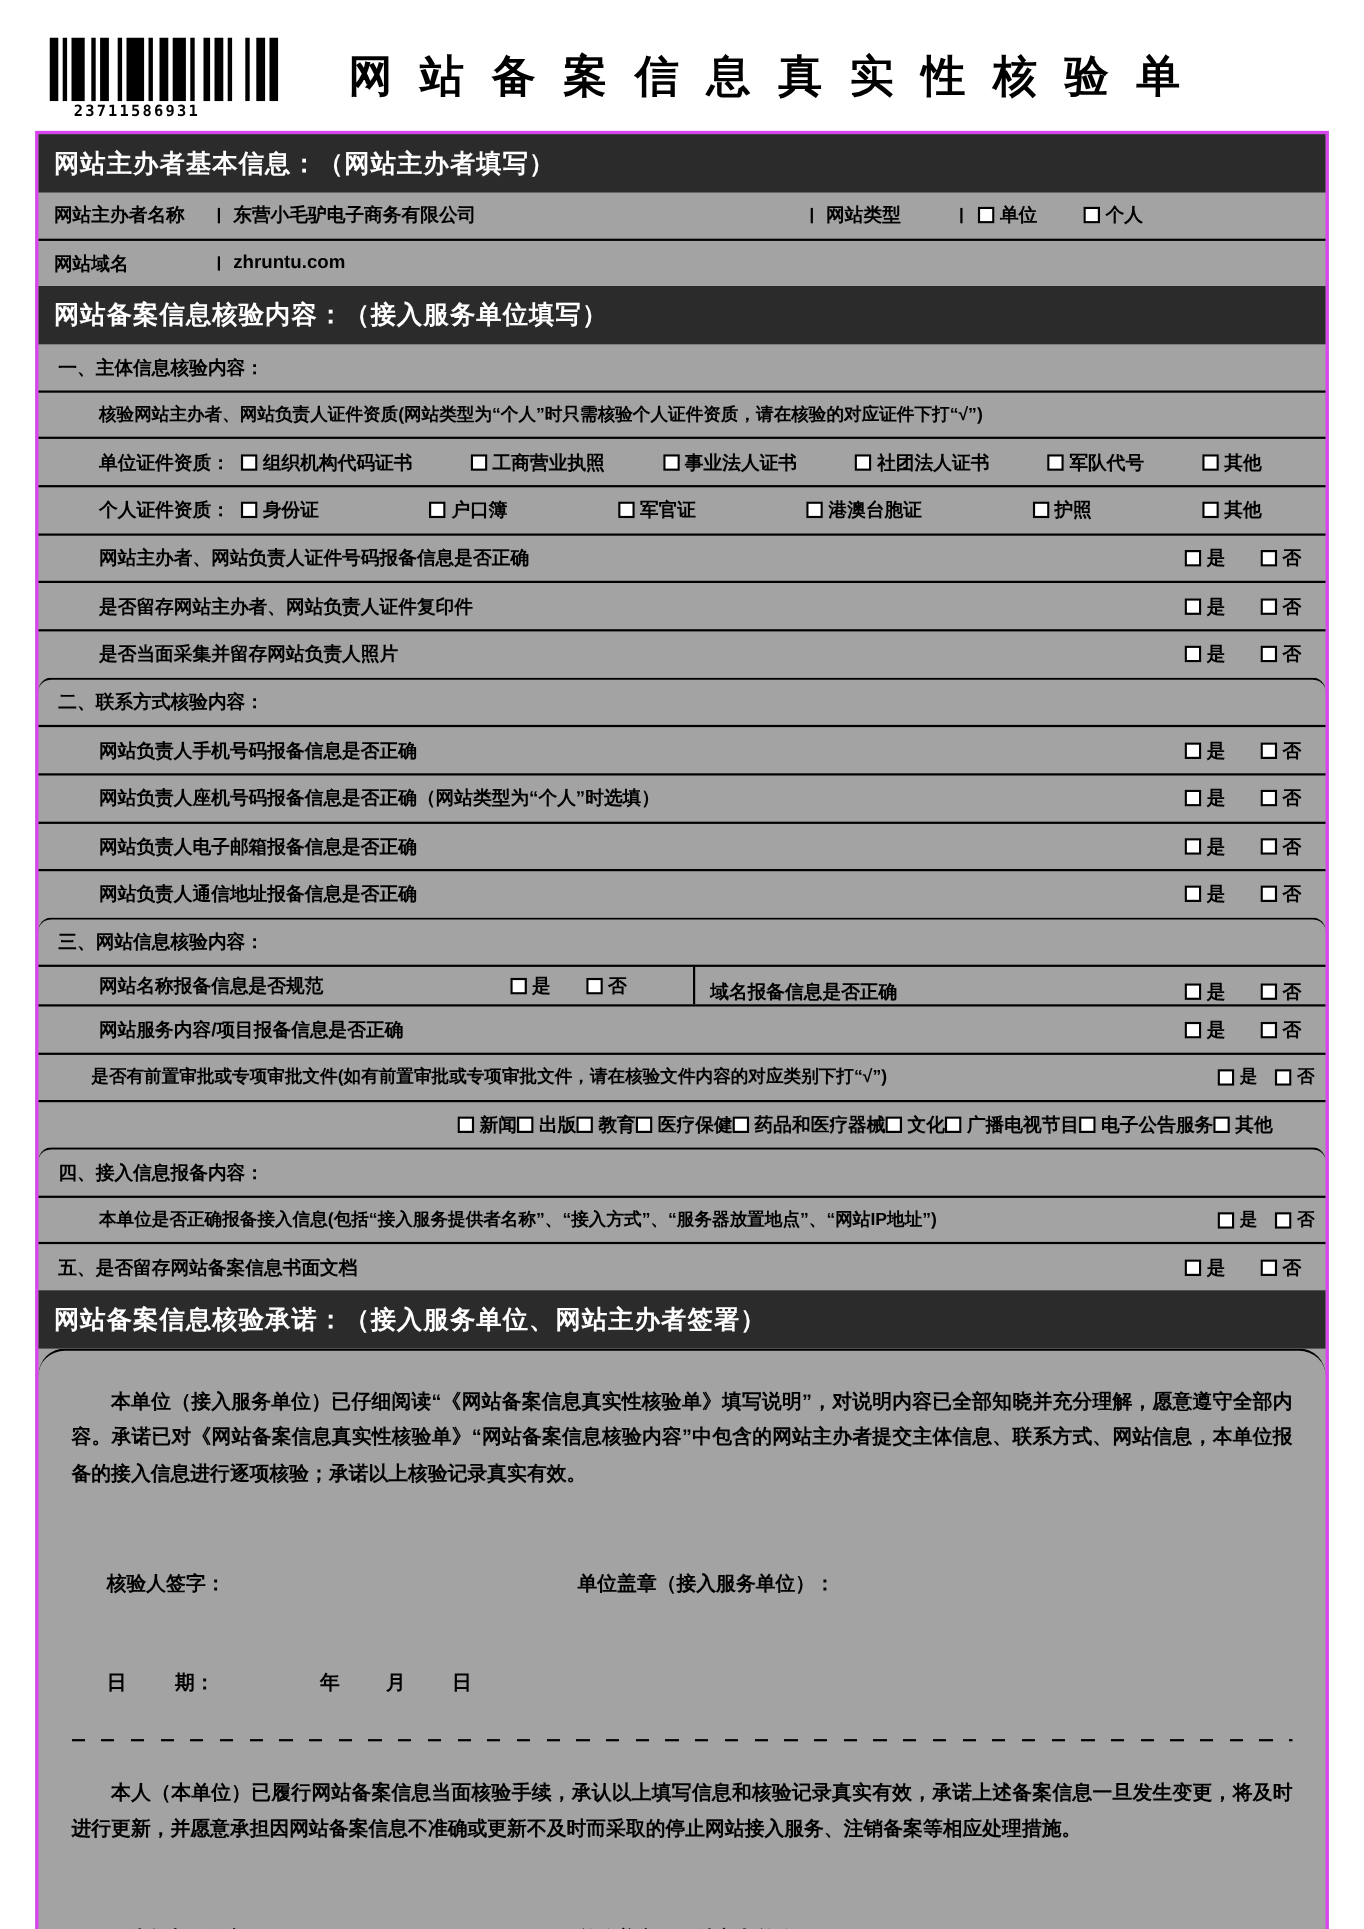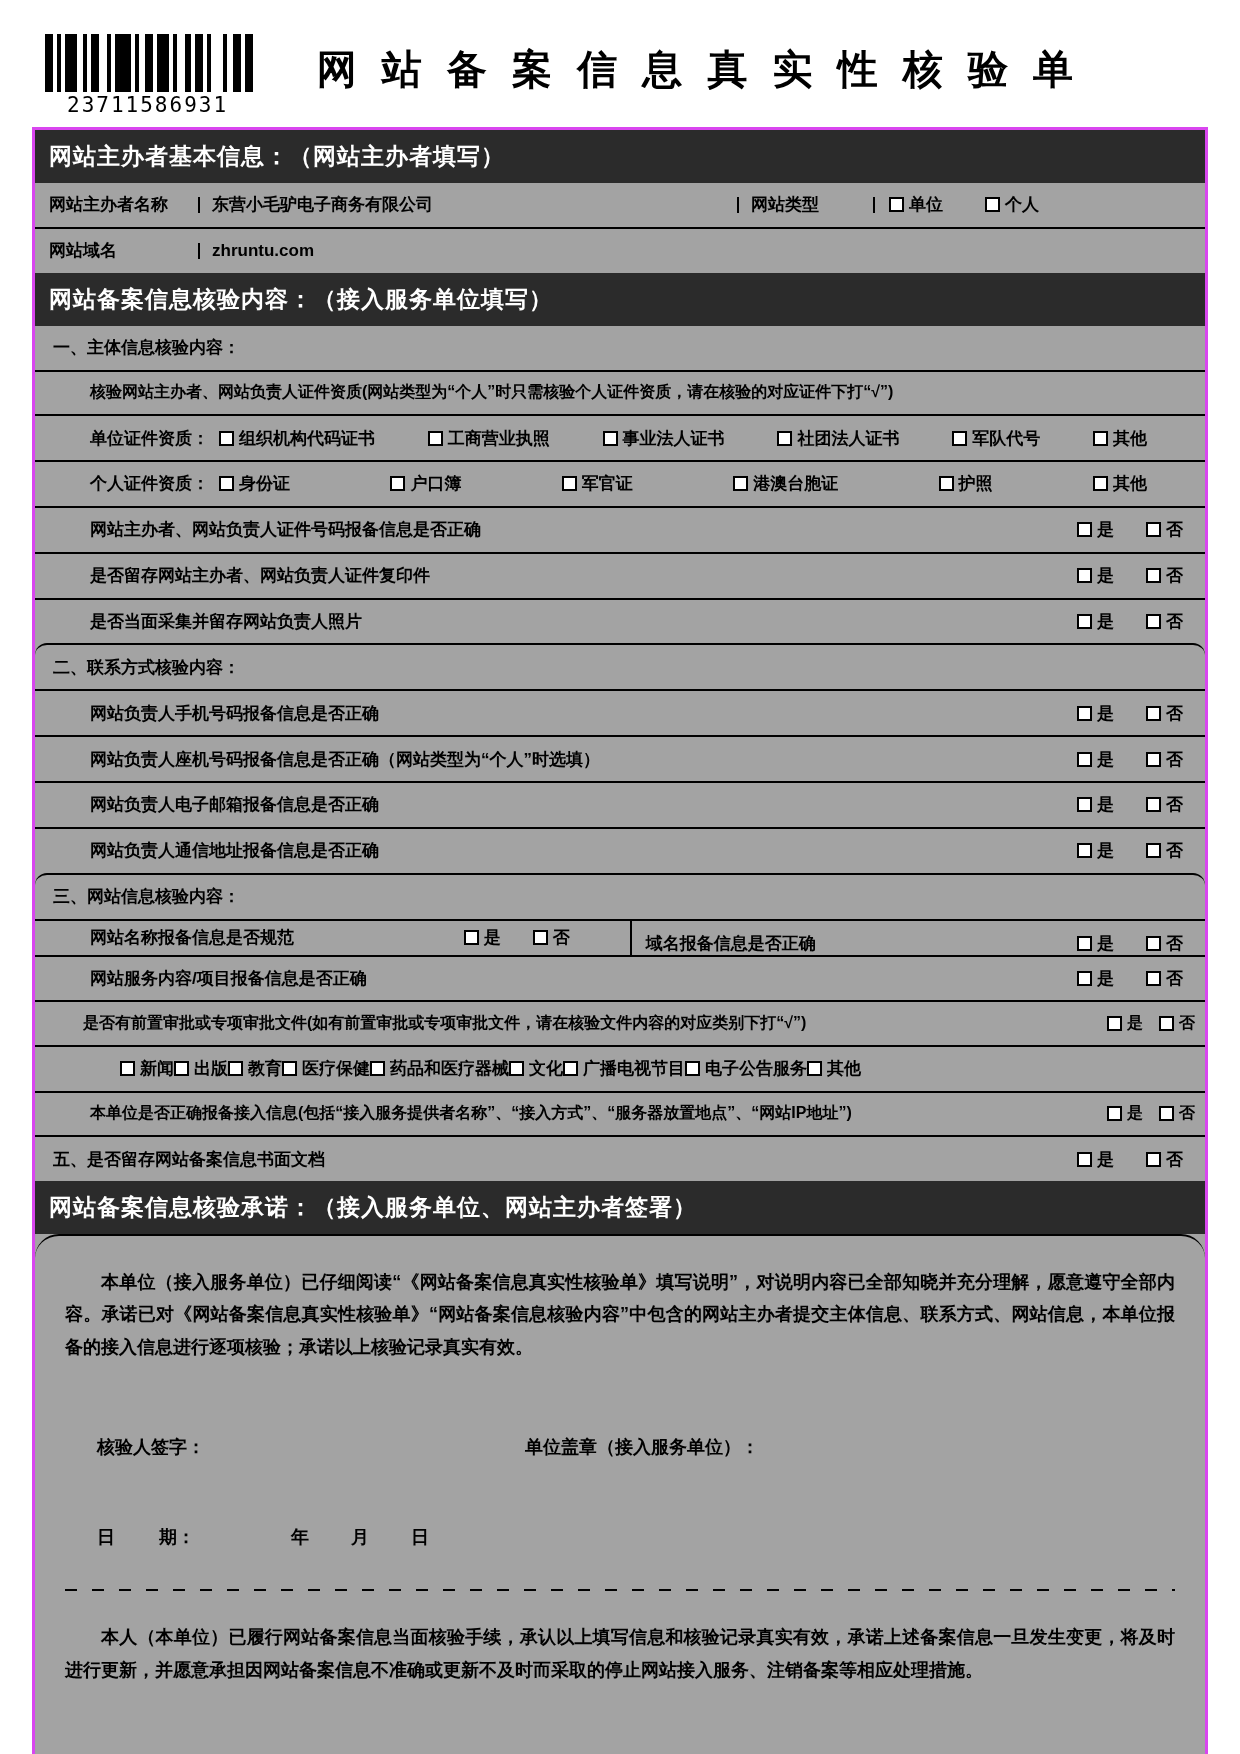--- a/index.html
+++ b/index.html
@@ -6,21 +6,21 @@
   html,body { background:#fff; }
   body {
     width:1240px; height:1754px;
     font-family:"Liberation Sans", sans-serif;
     font-weight:700; color:#000;
     position:relative; overflow:hidden;
   }
   .hdr { display:flex; align-items:flex-start; padding:34px 40px 10px 45px; }
   .bc-wrap { width:215px; flex:0 0 auto; }
   .bc-svg { display:block; }
-  .bc-num { font-family:"DejaVu Sans Mono", monospace; font-weight:400; font-size:21px; letter-spacing:2px; padding-left:22px; margin-top:1px; }
+  .bc-num { font-family:"DejaVu Sans Mono", monospace; font-weight:700; font-size:14px; letter-spacing:2px; padding-left:22px; margin-top:1px; }
   .doc-title { flex:1; text-align:right; font-size:40px; letter-spacing:7px; white-space:nowrap; margin-top:8px; padding-right:120px; }
 
   .table { margin:0 32px; border:3px solid #d946ef; height:1748px; display:flex; flex-direction:column; background:#a3a3a3; }
   .bar { background:#2b2b2b; color:#fff; font-size:23px; padding:11px 14px; letter-spacing:1px; }
   .row { display:flex; align-items:center; border-top:2px solid #000; min-height:36px; font-size:17px; padding:14px 0; }
   .row.first { border-top:none; }
   .h { padding-left:18px;border-radius:12px; }
   .ind { padding-left:55px; }
   .note { font-size:16px; letter-spacing:0; }
 
@@ -29,21 +29,21 @@
   .type-cell { flex:0 0 138px; padding-left:12px; align-self:stretch; display:flex; align-items:center; border-left:2px solid #000; border-right:2px solid #000; }
   .type-opts { flex:0 0 330px; display:flex; gap:42px; padding-left:14px; }
   .tall { min-height:41px; }
 
   .cb { display:inline-block; width:15px; height:15px; border:2px solid #000; background:#fff; margin-right:5px; vertical-align:-2px; flex:0 0 auto; }
   .opt { white-space:nowrap; display:inline-flex; align-items:center; }
   .yn { margin-left:auto; display:flex; gap:32px; padding-right:22px; white-space:nowrap; }
   .yn.tight { gap:16px; padding-right:10px; }
 
   .opts-spread { flex:1; display:flex; justify-content:space-between; padding-right:58px; margin-left:10px; }
-  .cats { flex:1; display:flex; justify-content:flex-start; padding:0 48px 0 85px; }
+  .cats { flex:1; display:flex; justify-content:flex-end; padding:0 48px 0 85px; }
 
   .split { padding:0;align-items:flex-end; }
   .cell-l { flex:0 0 51%; display:flex; align-items:center; align-self:stretch; border-right:2px solid #000; padding:2px 0; }
   .cell-l .yn { padding-right:60px; }
   .cell-r { flex:1; display:flex; align-items:center; padding-left:14px; }
 
   .commit { flex:1; border-top:2px solid #000; padding:0 30px; font-size:18px;border-radius:24px; }
   .para { text-indent:2em; line-height:1.8; text-align:justify; margin-top:30px; }
   .signrow { display:flex; margin-top:72px; }
   .signrow .sg { margin-left:32px; width:428px; }
@@ -355,20 +355,21 @@
           <i class="cb"></i>
           <span>电子公告服务</span>
         </span>
       <span class="opt">
           <i class="cb"></i>
           <span>其他</span>
         </span>
     </span>
   </div>
 
+  <div class="row h">四、接入信息报备内容：</div>
 
   <div class="row note">
     <span class="ind">本单位是否正确报备接入信息(包括“接入服务提供者名称”、“接入方式”、“服务器放置地点”、“网站IP地址”)</span>
     <span class="yn tight">
       <span class="opt">
           <i class="cb"></i>
           <span>是</span>
         </span>
       <span class="opt">
           <i class="cb"></i>

